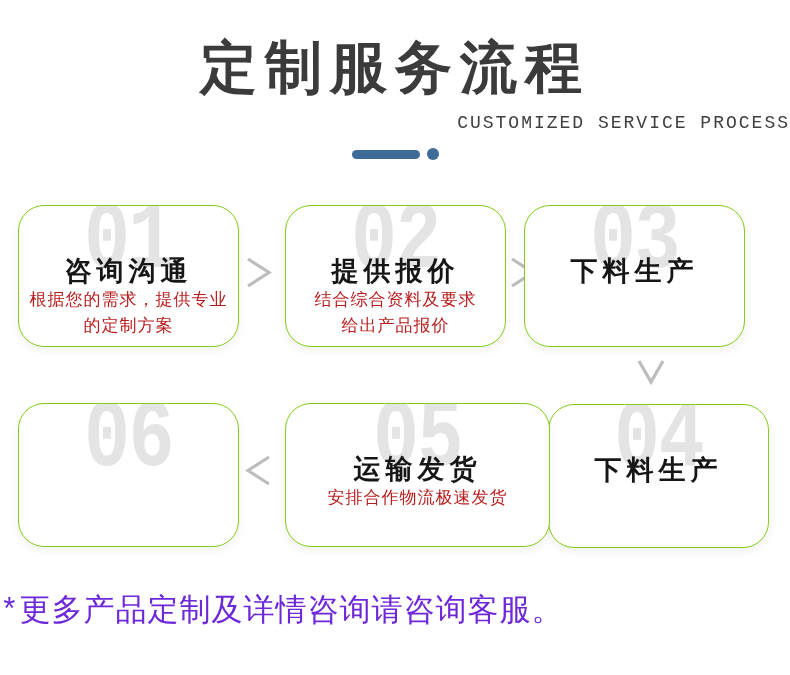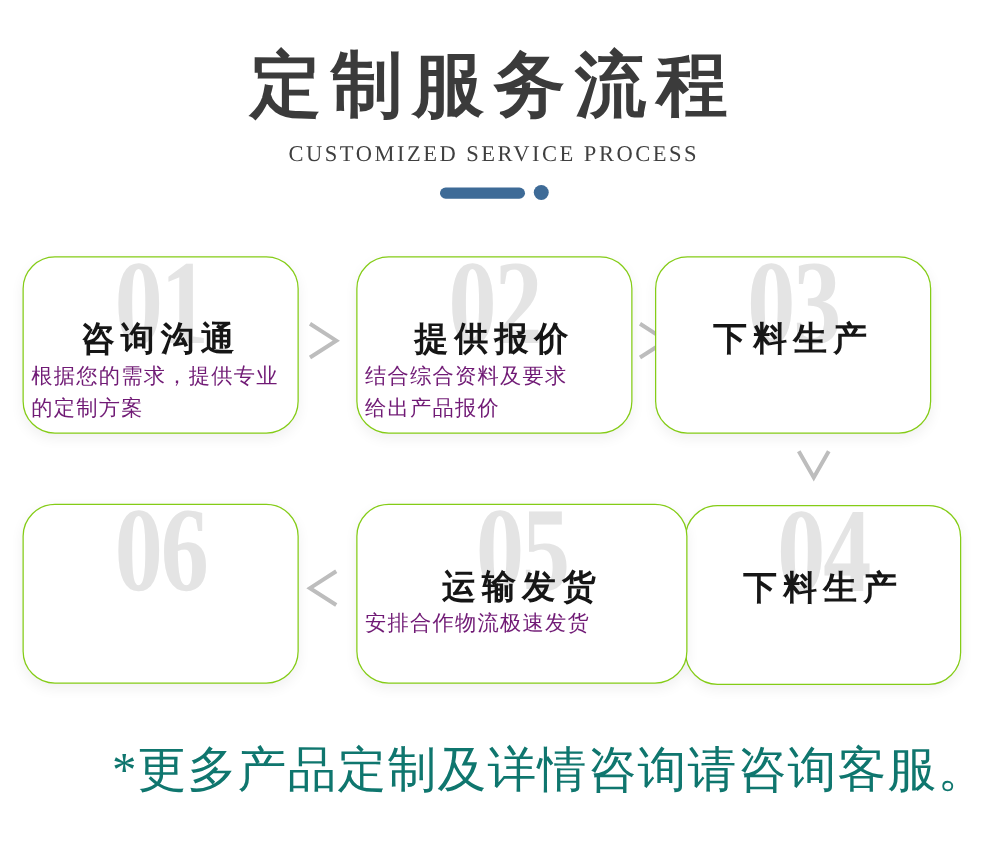--- a/index.html
+++ b/index.html
@@ -2,38 +2,38 @@
 <html><head>
 <meta charset="utf-8">
 <style>
   html,body { margin:0; padding:0; background:#ffffff; }
   .stage {
     position: relative;
     width: 790px;
     height: 675px;
     margin: 0 auto;
     background: #ffffff;
-    font-family: Liberation Serif, serif;
+    font-family: Liberation Mono, monospace;
     overflow: hidden;
   }
 
   
   .main-title {
     position: absolute;
     top: 30px; left: 0; right: 0;
     text-align: center;
     font-size: 57px;
     font-weight: 800;
     letter-spacing: 8px;
     color: #3b3b3b;
   }
   .sub-title {
     position: absolute;
     top: 113px; left: 0; right: 0;
-    text-align: center;
+    text-align: right;
     font-size: 18px;
     font-weight: 400;
     letter-spacing: 2px;
     color: #3f3f3f;
   }
   .divider {
     position: absolute;
     top: 148px; left: 0; right: 0;
     display: flex;
     justify-content: center;
@@ -86,45 +86,45 @@
     top: 47px; left: 0; right: 0;
     text-align: center;
     font-size: 27px;
     font-weight: 700;
     letter-spacing: 5px;
     color: #161616;
   }
   .card-desc {
     position: absolute;
     top: 82px; left: 6px; right: 6px;
-    text-align: left;
+    text-align: center;
     font-size: 17px;
     line-height: 1.55;
     letter-spacing: 1px;
-    color: #701a75;
+    color: #b91c1c;
     white-space: pre-line;
   }
 
   
   .arrow { position: absolute; }
   .a1 { left: 244px; top: 256px; }
   .a2 { left: 508px; top: 256px; }
   .a3 { left: 636px; top: 357px; }
   .a4 { left: 506px; top: 454px; }
   .a5 { left: 244px; top: 454px; }
 
   
   .footnote {
     position: absolute;
     top: 589px; left: 0; right: 0;
-    text-align: right;
-    font-size: 39px;
+    text-align: left;
+    font-size: 31px;
     font-weight: 400;
     letter-spacing: 1px;
-    color: #0f766e;
+    color: #6d28d9;
   }
 </style>
 </head>
 <body>
 
 <div class="stage">
 
   <div class="main-title">定制服务流程</div>
   <div class="sub-title">CUSTOMIZED SERVICE PROCESS</div>
 

